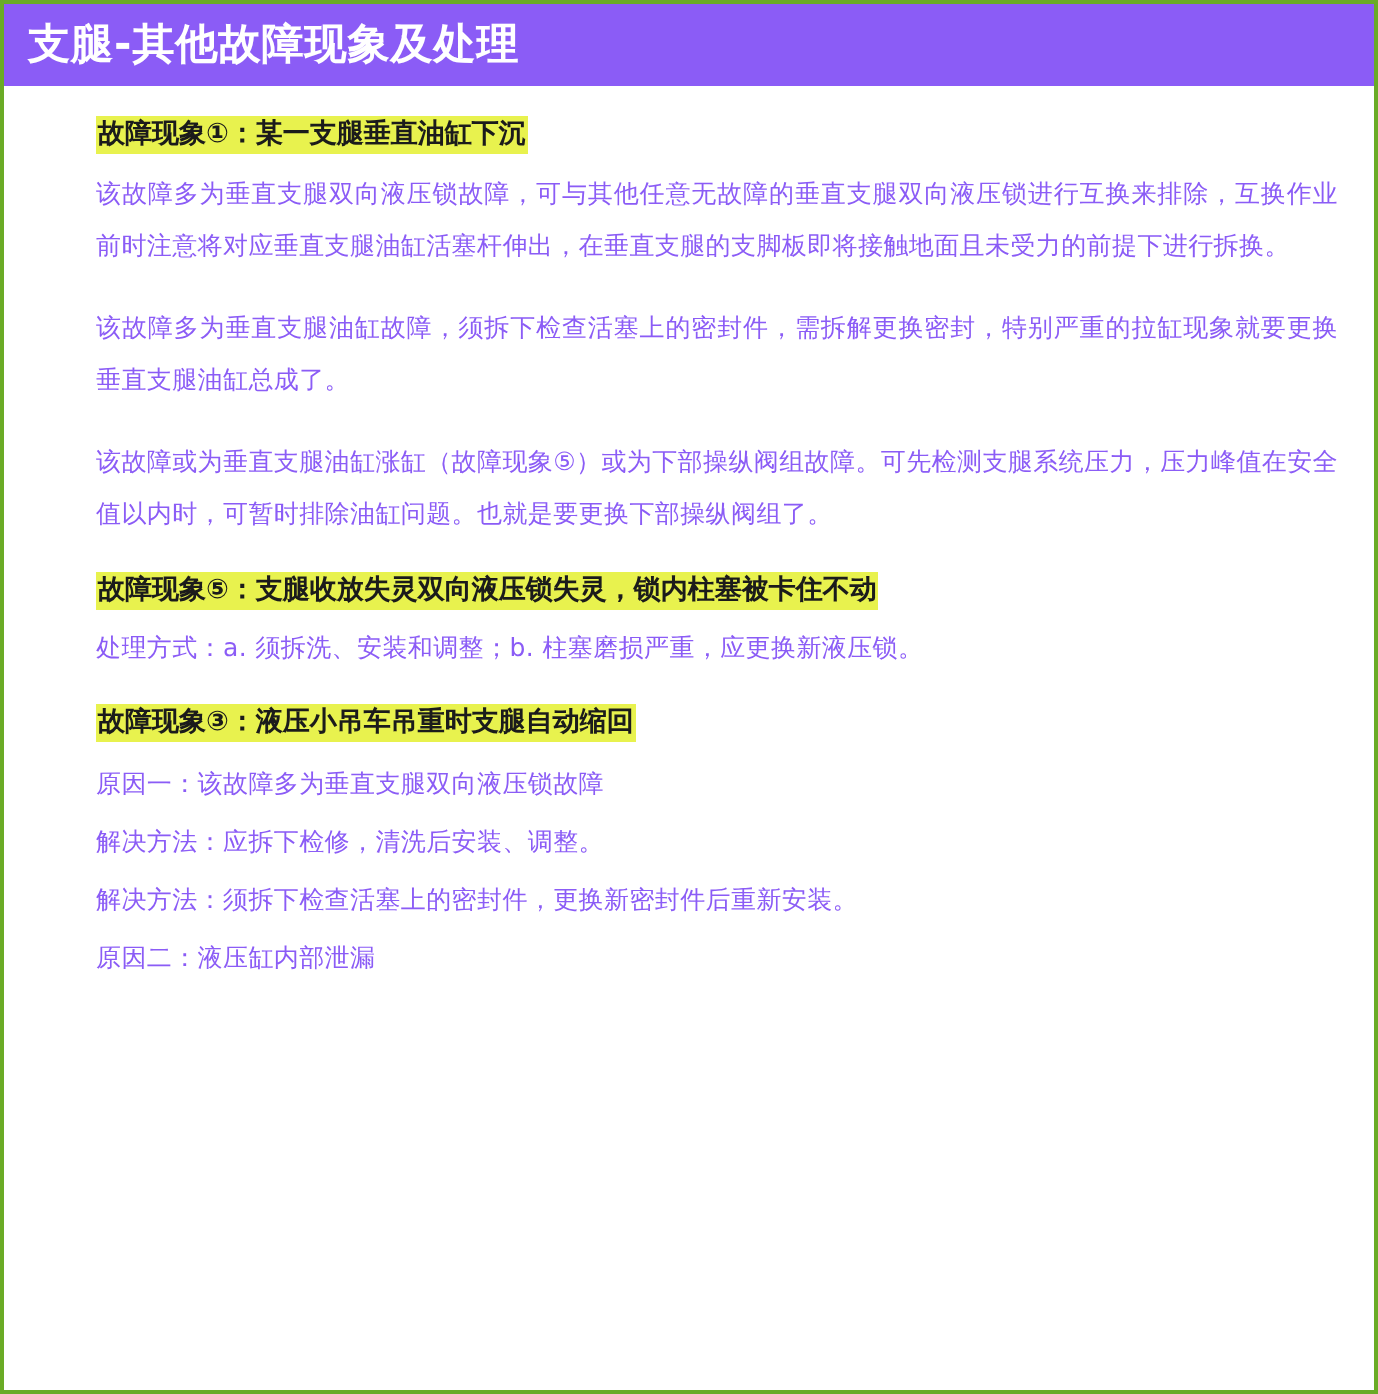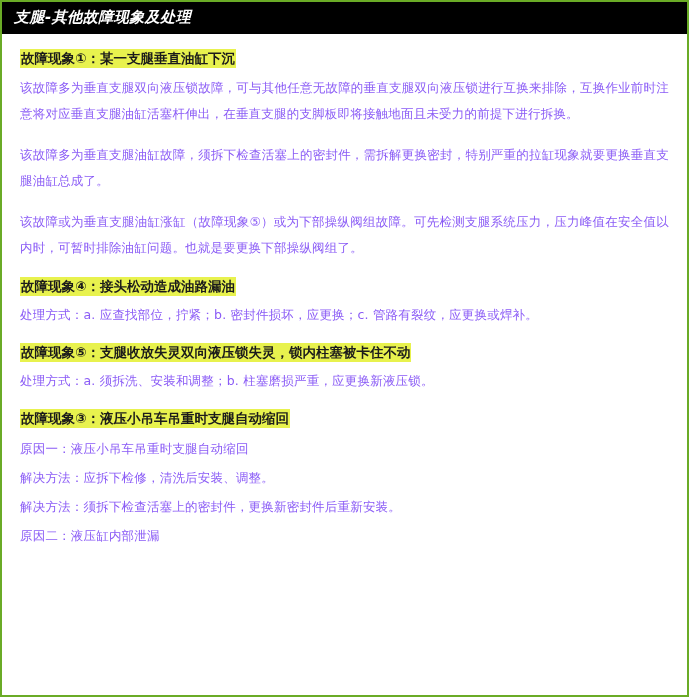--- a/index.html
+++ b/index.html
@@ -15,33 +15,33 @@
   .page {
     box-sizing: border-box;
     width: 689px;
     height: 697px;
     border: 2px solid #6aab26;
     background: #ffffff;
     position: relative;
     overflow: hidden;
   }
   .header {
-    background: #000000;
+    background: #8b5cf6;
     color: #ffffff;
-    font-size: 15px;
+    font-size: 21px;
     font-weight: bold;
     padding: 6px 12px 7px 12px;
     letter-spacing: 0.5px;
-    font-style: italic;
   }
   .content {
     padding: 14px 18px 10px 18px;
   }
   .section {
     margin-bottom: 15px;
+    margin-left: 28px;
   }
   .sec-title {
     font-size: 13.5px;
     font-weight: bold;
     color: #1b1b1b;
     line-height: 20px;
     margin-bottom: 7px;
   }
   .sec-title .hl {
     background: #e8f24e;
@@ -81,32 +81,28 @@
     </div>
 
     <div class="section">
       <div class="para">该故障多为垂直支腿油缸故障，须拆下检查活塞上的密封件，需拆解更换密封，特别严重的拉缸现象就要更换垂直支腿油缸总成了。</div>
     </div>
 
     <div class="section">
       <div class="para">该故障或为垂直支腿油缸涨缸（故障现象⑤）或为下部操纵阀组故障。可先检测支腿系统压力，压力峰值在安全值以内时，可暂时排除油缸问题。也就是要更换下部操纵阀组了。</div>
     </div>
 
-    <div class="section">
-      <div class="sec-title"><span class="hl">故障现象④：接头松动造成油路漏油</span></div>
-      <div class="para compact">处理方式：a. 应查找部位，拧紧；b. 密封件损坏，应更换；c. 管路有裂纹，应更换或焊补。</div>
-    </div>
 
     <div class="section">
       <div class="sec-title"><span class="hl">故障现象⑤：支腿收放失灵双向液压锁失灵，锁内柱塞被卡住不动</span></div>
       <div class="para compact">处理方式：a. 须拆洗、安装和调整；b. 柱塞磨损严重，应更换新液压锁。</div>
     </div>
 
     <div class="section sec-qa">
       <div class="sec-title"><span class="hl">故障现象③：液压小吊车吊重时支腿自动缩回</span></div>
-      <div class="para">原因一：液压小吊车吊重时支腿自动缩回</div>
+      <div class="para">原因一：该故障多为垂直支腿双向液压锁故障</div>
       <div class="para">解决方法：应拆下检修，清洗后安装、调整。</div>
       <div class="para">解决方法：须拆下检查活塞上的密封件，更换新密封件后重新安装。</div>
       <div class="para">原因二：液压缸内部泄漏</div>
     </div>
 
   </div>
 </div>
 
 </body></html>

